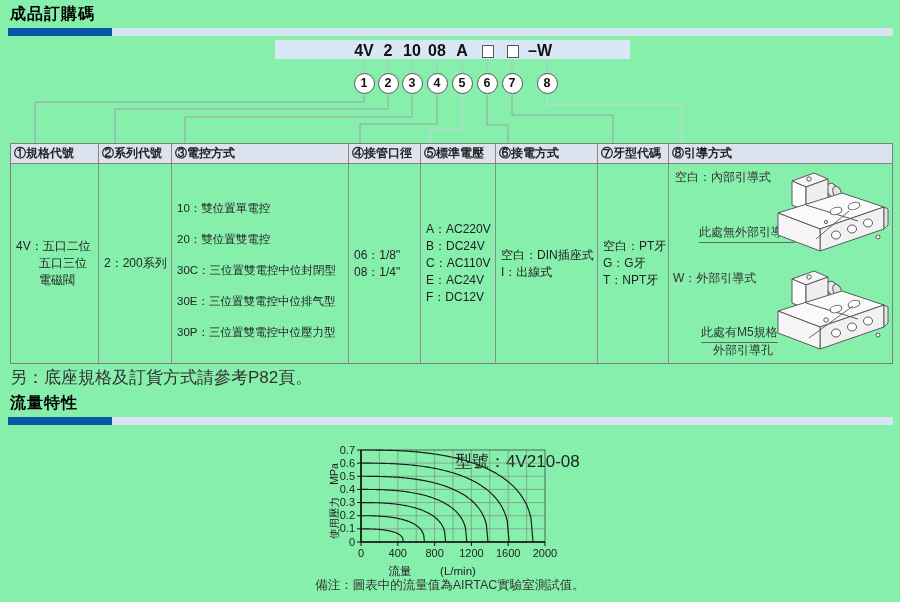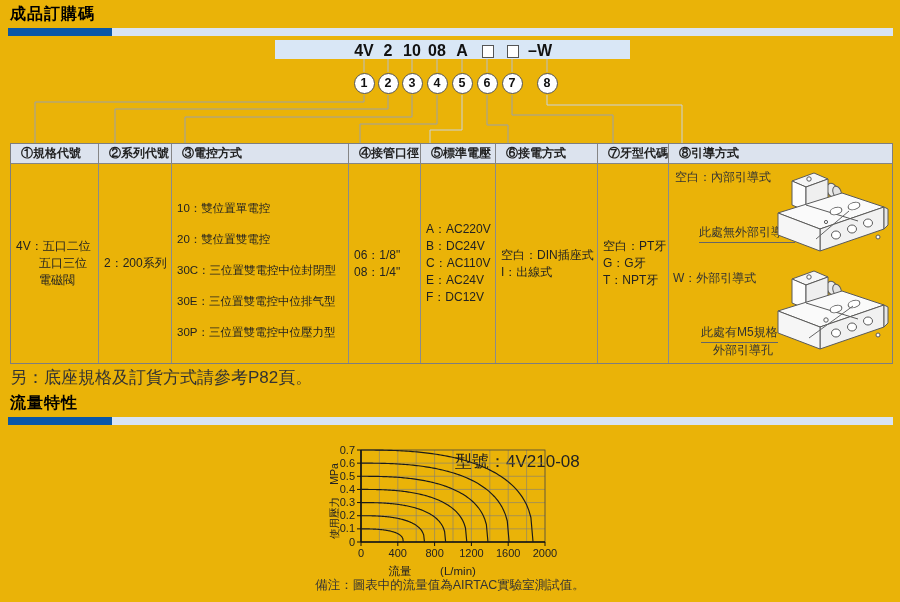--- a/index.html
+++ b/index.html
@@ -1,32 +1,32 @@
 <!DOCTYPE html>
 <html><head>
 <meta charset="utf-8">
 <style>
   html,body{margin:0;padding:0;background:#fff;}
-  .page{position:relative;width:900px;height:602px;background:#eab308;overflow:hidden;
+  .page{position:relative;width:900px;height:602px;background:#86efac;overflow:hidden;
         font-family:"Liberation Sans",sans-serif;color:#222;}
   .sec-title{position:absolute;left:10px;font-size:16px;font-weight:bold;color:#000;letter-spacing:1px;}
   .bar{position:absolute;left:8px;width:885px;height:8px;}
   .bar .dark{position:absolute;left:0;top:0;width:104px;height:8px;background:#0b57a7;}
   .bar .light{position:absolute;left:104px;top:0;width:781px;height:8px;background:#d9e4f2;}
   .code-band{position:absolute;left:275px;top:40px;width:355px;height:19px;background:#d9e7f6;}
   .code-seg{position:absolute;top:42px;transform:translateX(-50%);font-size:16px;font-weight:bold;color:#111;white-space:nowrap;}
   .code-box{position:absolute;top:45px;width:10px;height:11px;border:1.5px solid #555;background:#fff;}
   .circle{position:absolute;top:73px;width:21px;height:21px;border:1.4px solid #555;border-radius:50%;
           background:#fff;box-sizing:border-box;text-align:center;line-height:18px;font-size:12.5px;font-weight:bold;color:#111;}
   .overlay{position:absolute;left:0;top:0;pointer-events:none;}
   .otable{position:absolute;left:10px;top:143px;width:881px;height:219px;display:grid;
           grid-template-columns:88px 73px 177px 72px 75px 102px 71px 223px;
           grid-template-rows:20px 199px;border:1px solid #7e7e7e;box-sizing:content-box;}
   .th{background:#dce3ee;border-bottom:1px solid #858585;border-right:1px solid #858585;
-      font-size:12px;font-weight:bold;line-height:19px;padding-left:10px;white-space:nowrap;overflow:hidden;}
+      font-size:12px;font-weight:bold;line-height:19px;padding-left:3px;white-space:nowrap;overflow:hidden;}
   .th:nth-child(8){border-right:none;}
   .td{border-right:1px solid #8b8b8b;font-size:12px;display:flex;flex-direction:column;justify-content:center;
       padding-left:5px;box-sizing:border-box;white-space:nowrap;}
   .td.last{border-right:none;padding:0;position:relative;display:block;}
   .td .ln{line-height:17px;}
   .td3 .ln{font-size:11.5px;line-height:18px;margin-top:13px;}
   .indent{padding-left:23px;}
   .note{position:absolute;left:10px;font-size:17px;color:#333;}
   .p8-label{position:absolute;font-size:12px;color:#333;white-space:nowrap;}
   .p8-note{position:absolute;font-size:12px;color:#333;white-space:nowrap;border-bottom:1px solid #666;padding-bottom:1px;}

